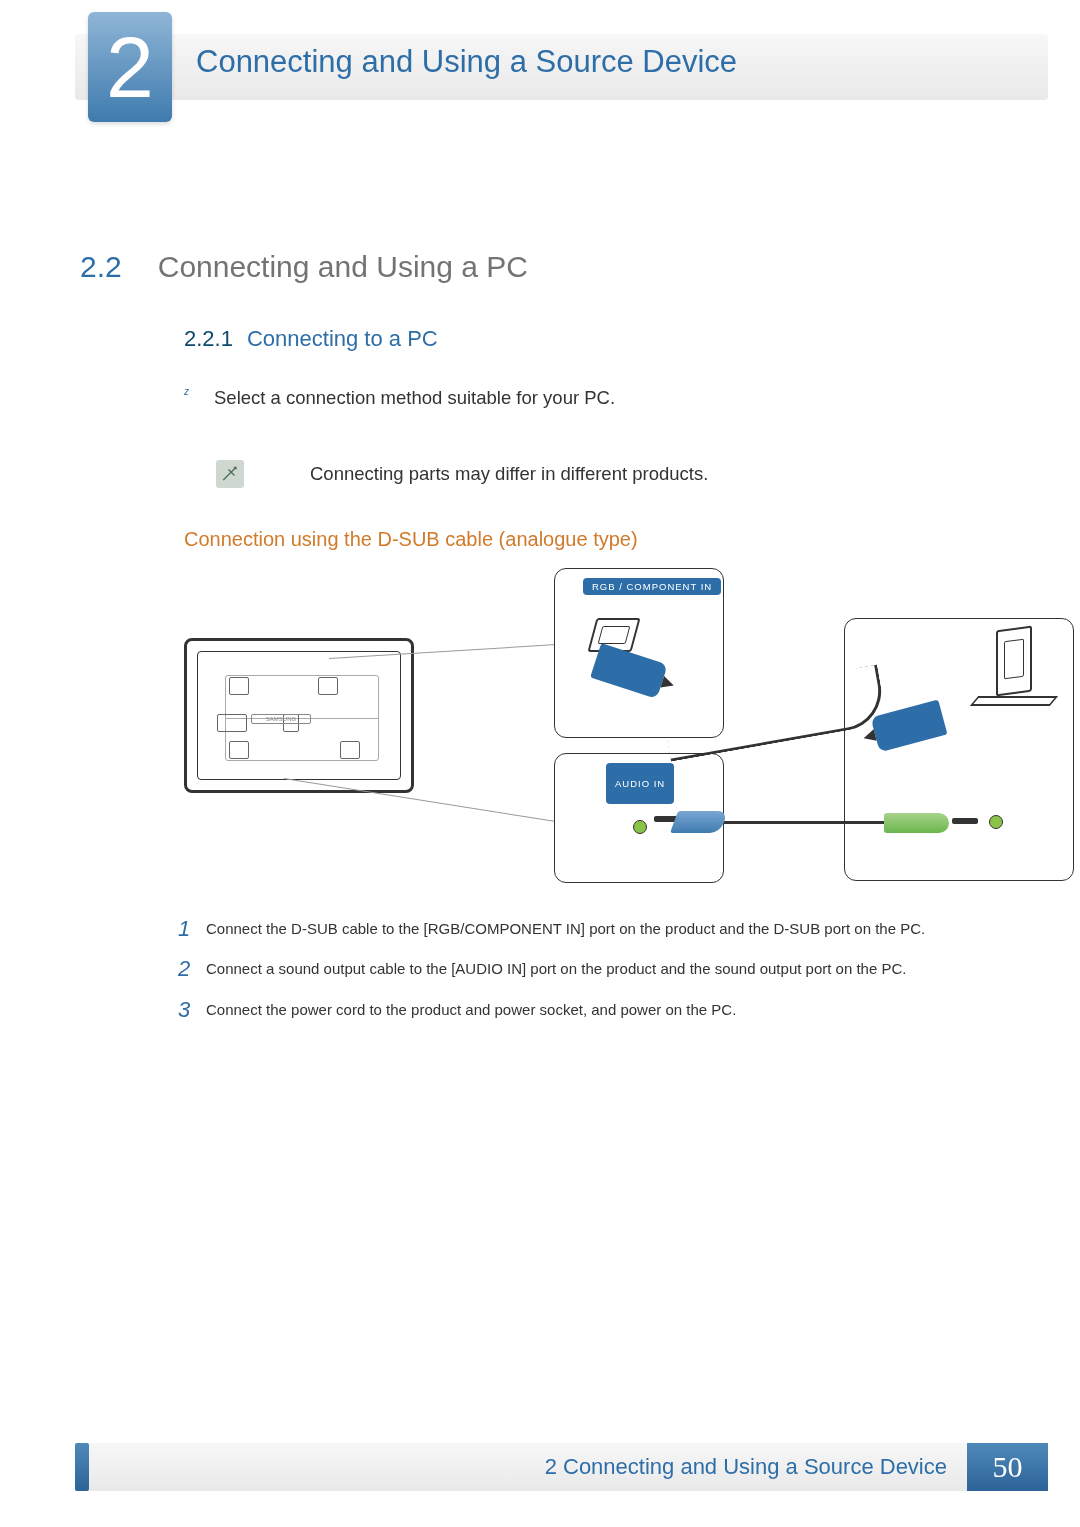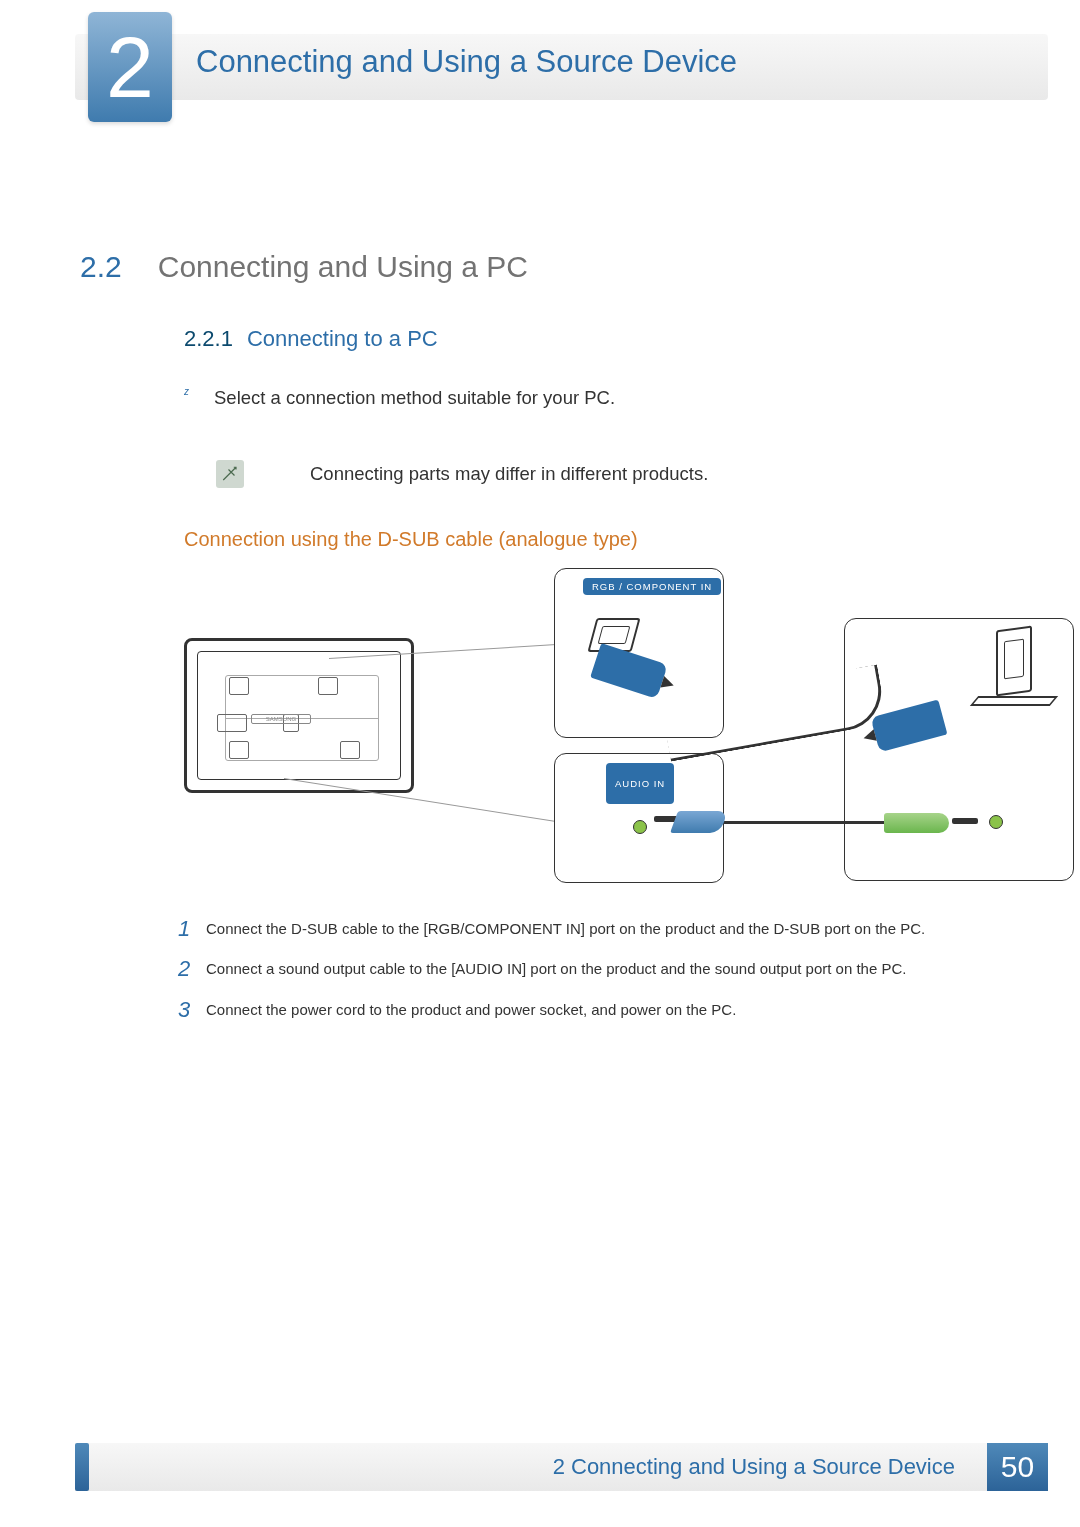--- a/index.html
+++ b/index.html
@@ -412,29 +412,30 @@
     width: 14px;
     background: linear-gradient(#4f89b9, #2c6398);
     border-radius: 2px;
   }
   .bot-text {
     font-size: 22px;
     color: #2d6ea8;
     margin-right: 16px;
   }
   .bot-badge {
-    width: 61px;
+    width: 81px;
     height: 100%;
     background: linear-gradient(#4f89b9, #2c6398);
     display: flex;
     align-items: center;
     justify-content: center;
     font-size: 30px;
     color: #fff;
-    margin-left: 16px;
+    margin-left: 4px;
+    font-family: Liberation Serif, serif;
   }
 </style>
 </head>
 <body>
 
 <div class="page">
 
   <div class="top-bar"></div>
   <div class="chapter-badge">2</div>
   <div class="chapter-title">Connecting and Using a Source Device</div>

